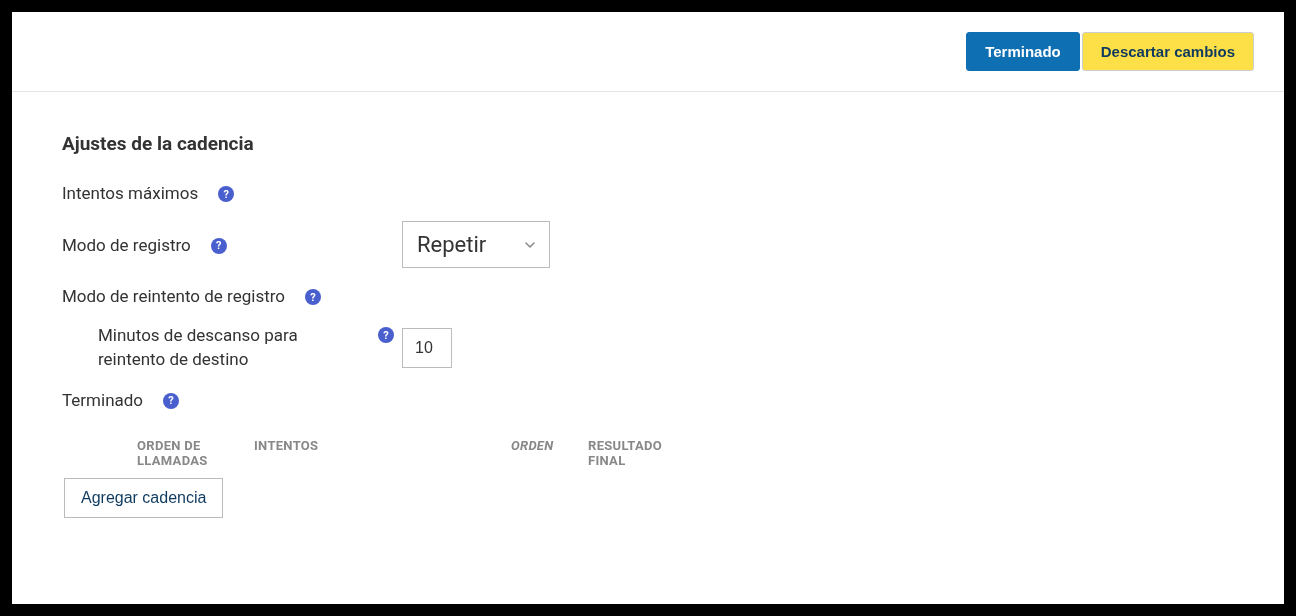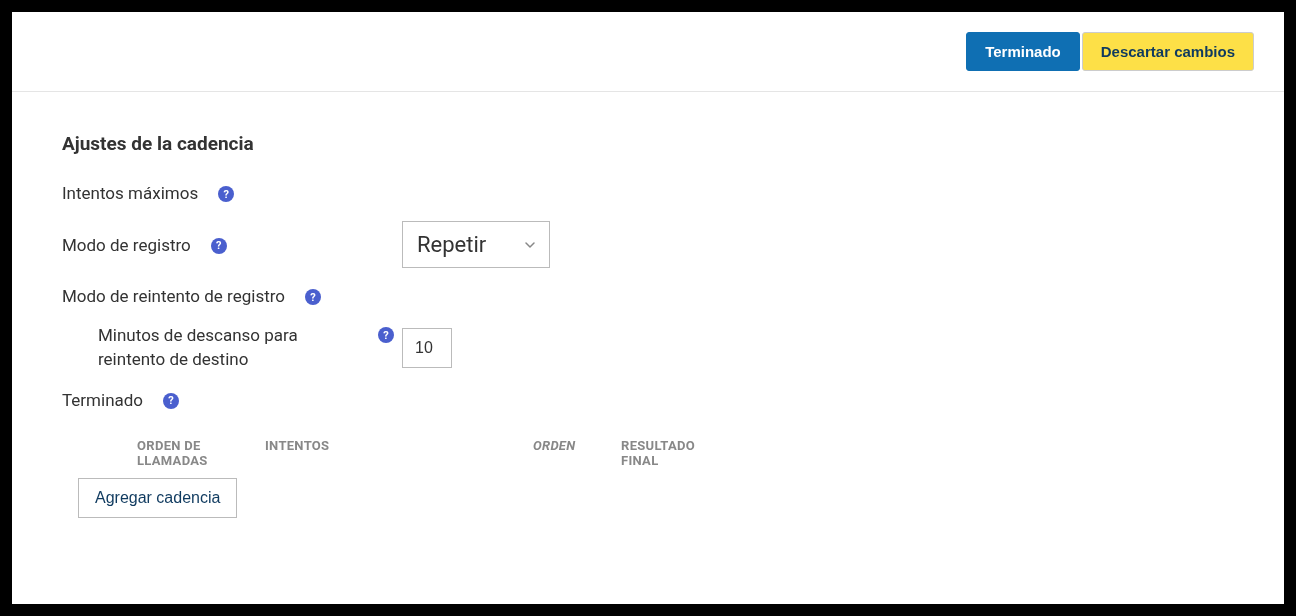--- a/index.html
+++ b/index.html
@@ -104,38 +104,38 @@
     .input {
       border: 1px solid #bbb;
       background: #fff;
       padding: 10px 12px;
       font-size: 16px;
       color: #333;
       width: 50px;
     }
     .table-headers {
       display: flex;
-      gap: 28px;
+      gap: 17px;
       padding-left: 75px;
       margin-top: 28px;
       margin-bottom: 10px;
     }
     .th {
       font-size: 13px;
       font-weight: 700;
       color: #888;
       text-transform: uppercase;
       letter-spacing: 0.3px;
     }
     .th-orden-llamadas { width: 100px; }
     .th-intentos { width: 240px; }
     .th-orden { width: 60px; font-style: italic; }
     .th-resultado { width: 100px; }
     .add-btn {
-      margin-left: 16px;
+      margin-left: 2px;
       border: 1px solid #bbb;
       background: #fff;
       padding: 10px 16px;
       font-size: 16px;
       color: #0f3a5f;
       font-weight: 500;
       cursor: pointer;
     }
     .two-line { max-width: 260px; line-height: 1.4; margin-left: 36px; }
   </style>

